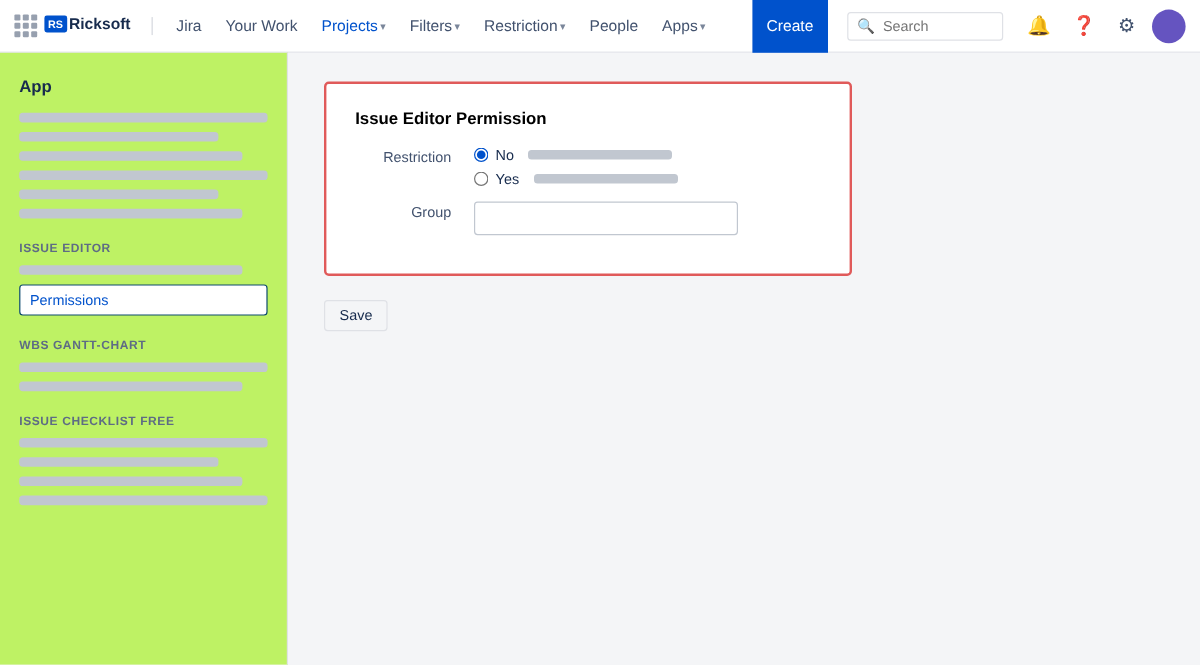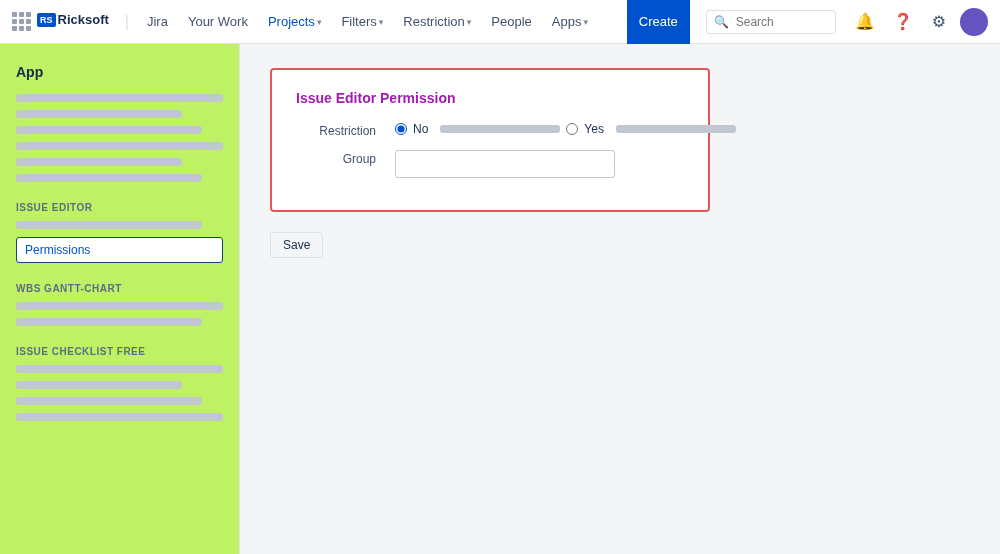--- a/index.html
+++ b/index.html
@@ -194,39 +194,40 @@
       border: 2px solid #e05a5a;
       border-radius: 4px;
       background: #fff;
       padding: 20px 24px;
       max-width: 440px;
       margin-bottom: 20px;
     }
     .permission-title {
       font-size: 14px;
       font-weight: 600;
-      color: #a21caf;
+      color: #000000;
       margin-bottom: 16px;
     }
     .form-row {
       display: flex;
       align-items: flex-start;
       margin-bottom: 12px;
     }
     .form-label {
       font-size: 12px;
       color: #42526e;
       width: 80px;
       padding-top: 2px;
       text-align: right;
       margin-right: 19px;
       flex-shrink: 0;
     }
     .radio-group {
       display: flex;
+      flex-direction: column;
       gap: 6px;
     }
     .radio-row {
       display: flex;
       align-items: center;
       gap: 6px;
     }
     .radio-input {
       width: 12px; height: 12px;
       accent-color: #0052cc;

